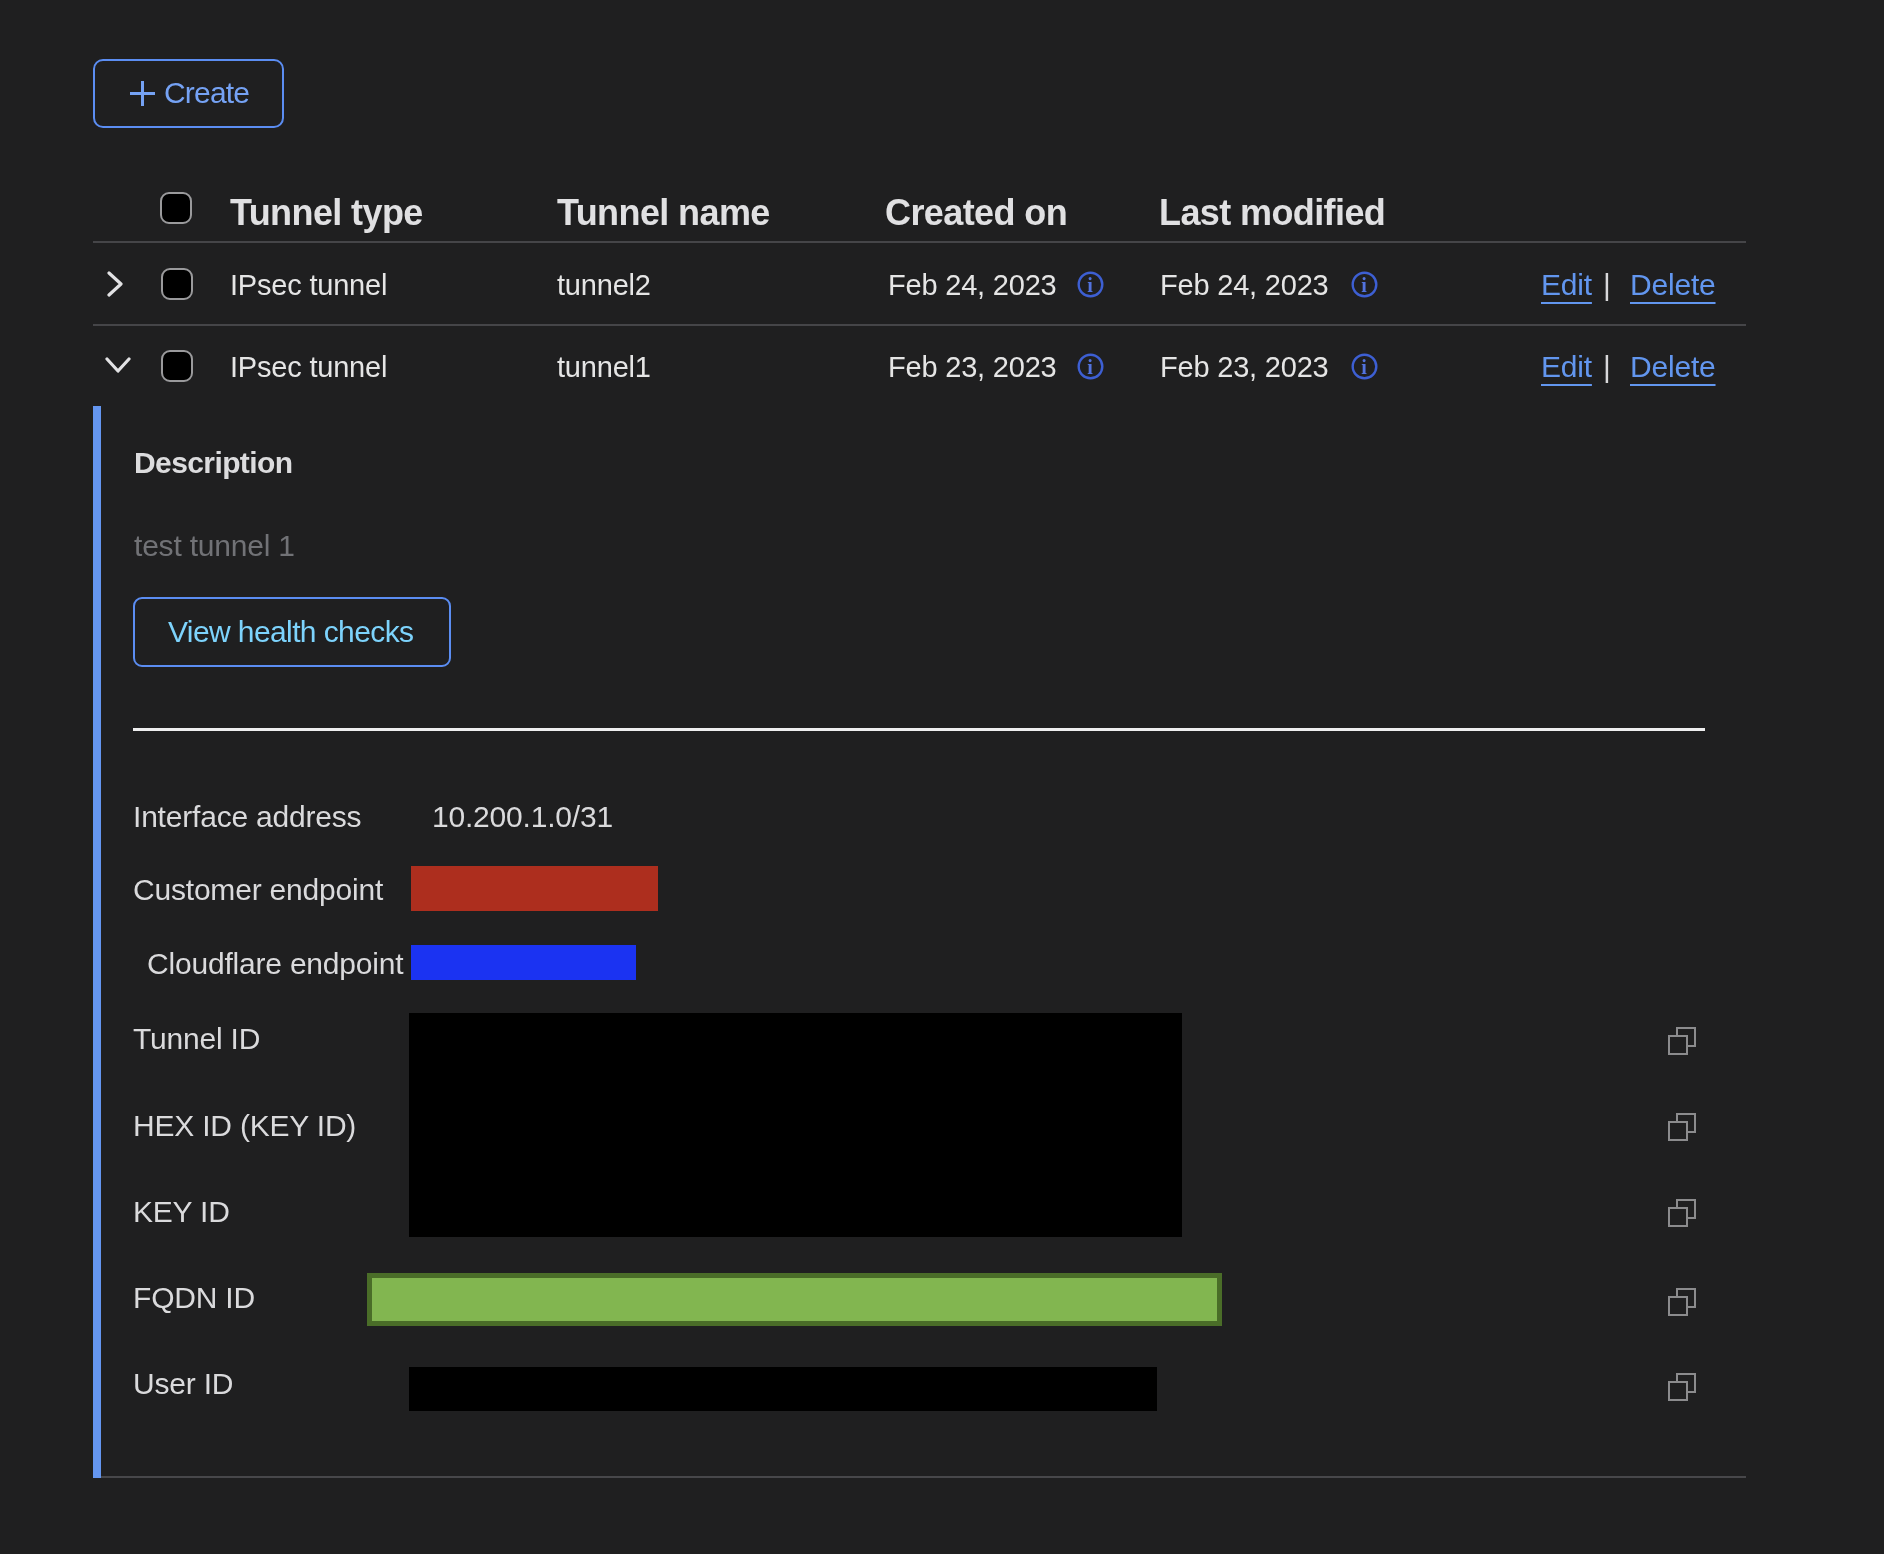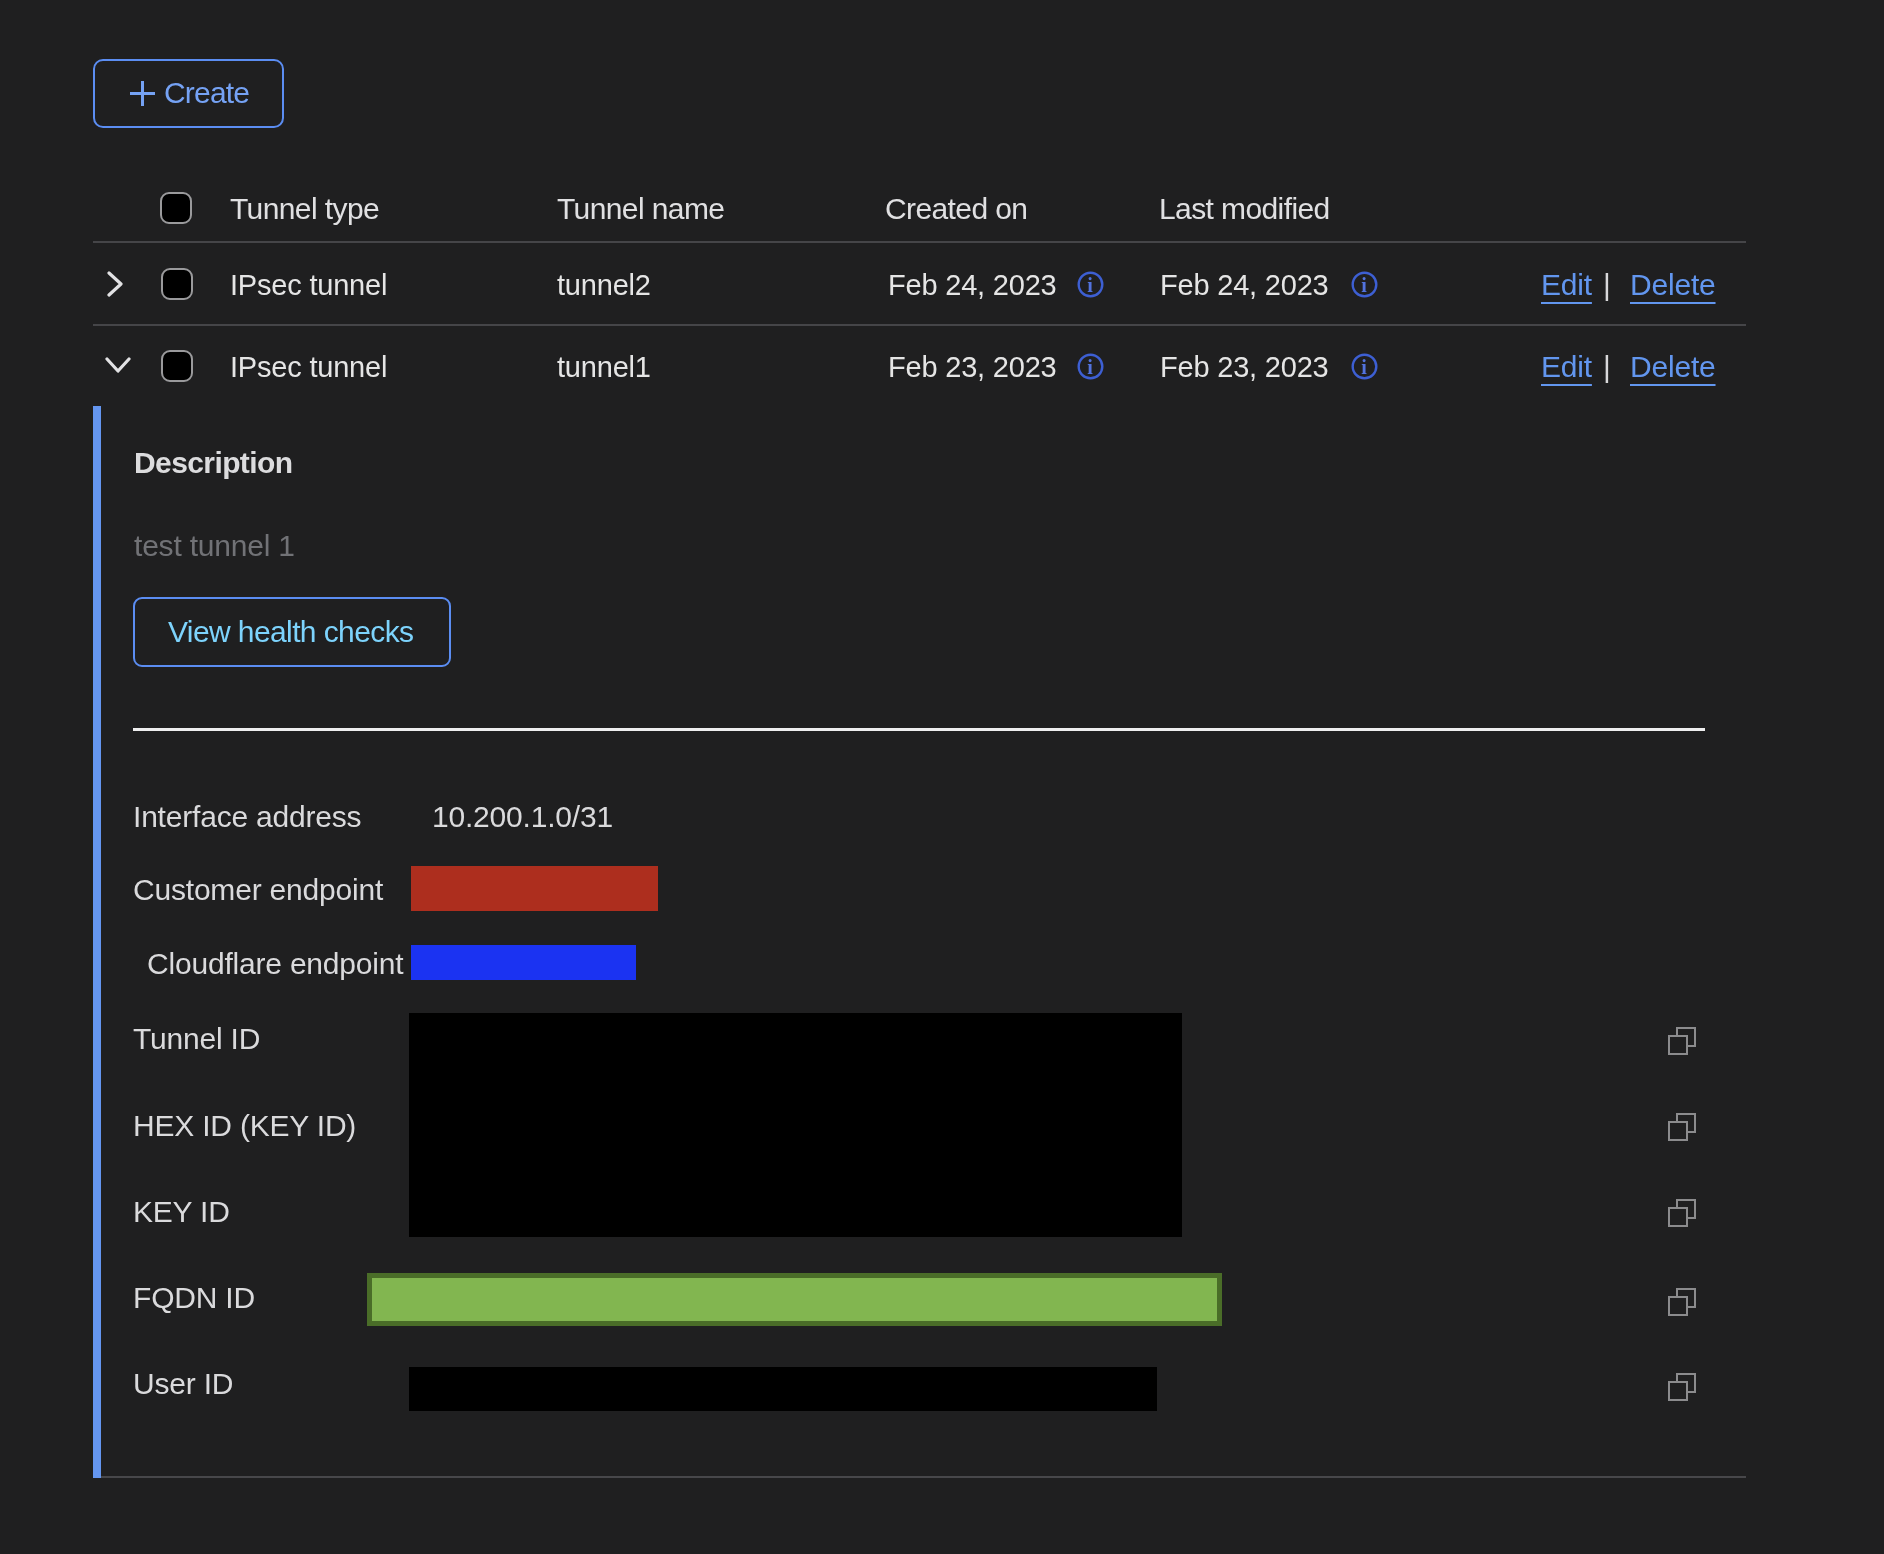--- a/index.html
+++ b/index.html
@@ -1,20 +1,20 @@
 <!DOCTYPE html>
 <html><head>
 <meta charset="utf-8">
 <style>
   html,body{margin:0;padding:0;background:#1f1f20;}
   #page{position:relative;width:1884px;height:1554px;background:#1f1f20;overflow:hidden;
         font-family:"Liberation Sans",sans-serif;}
   .abs{position:absolute;}
   .txt{color:#e5e5e5;font-size:29px;letter-spacing:-0.2px;white-space:nowrap;}
-  .hdr{color:#e0e0e2;font-size:30px;font-weight:normal;letter-spacing:-0.6px;white-space:nowrap;}
+  .hdr{color:#e0e0e2;font-size:36px;font-weight:bold;letter-spacing:-0.6px;white-space:nowrap;}
   .link{color:#6296ef;font-size:30px;letter-spacing:-0.2px;text-decoration:underline;
         text-underline-offset:7px;text-decoration-thickness:2px;white-space:nowrap;text-align:right;}
   .chk{position:absolute;width:28px;height:28px;border:2px solid #9a9a9c;border-radius:9px;background:#000;}
   .hline{position:absolute;height:2px;background:#454548;}
   .lbl{position:absolute;color:#dadadc;font-size:30px;letter-spacing:-0.2px;white-space:nowrap;}
 </style>
 </head>
 <body>
 <div id="page">
 

